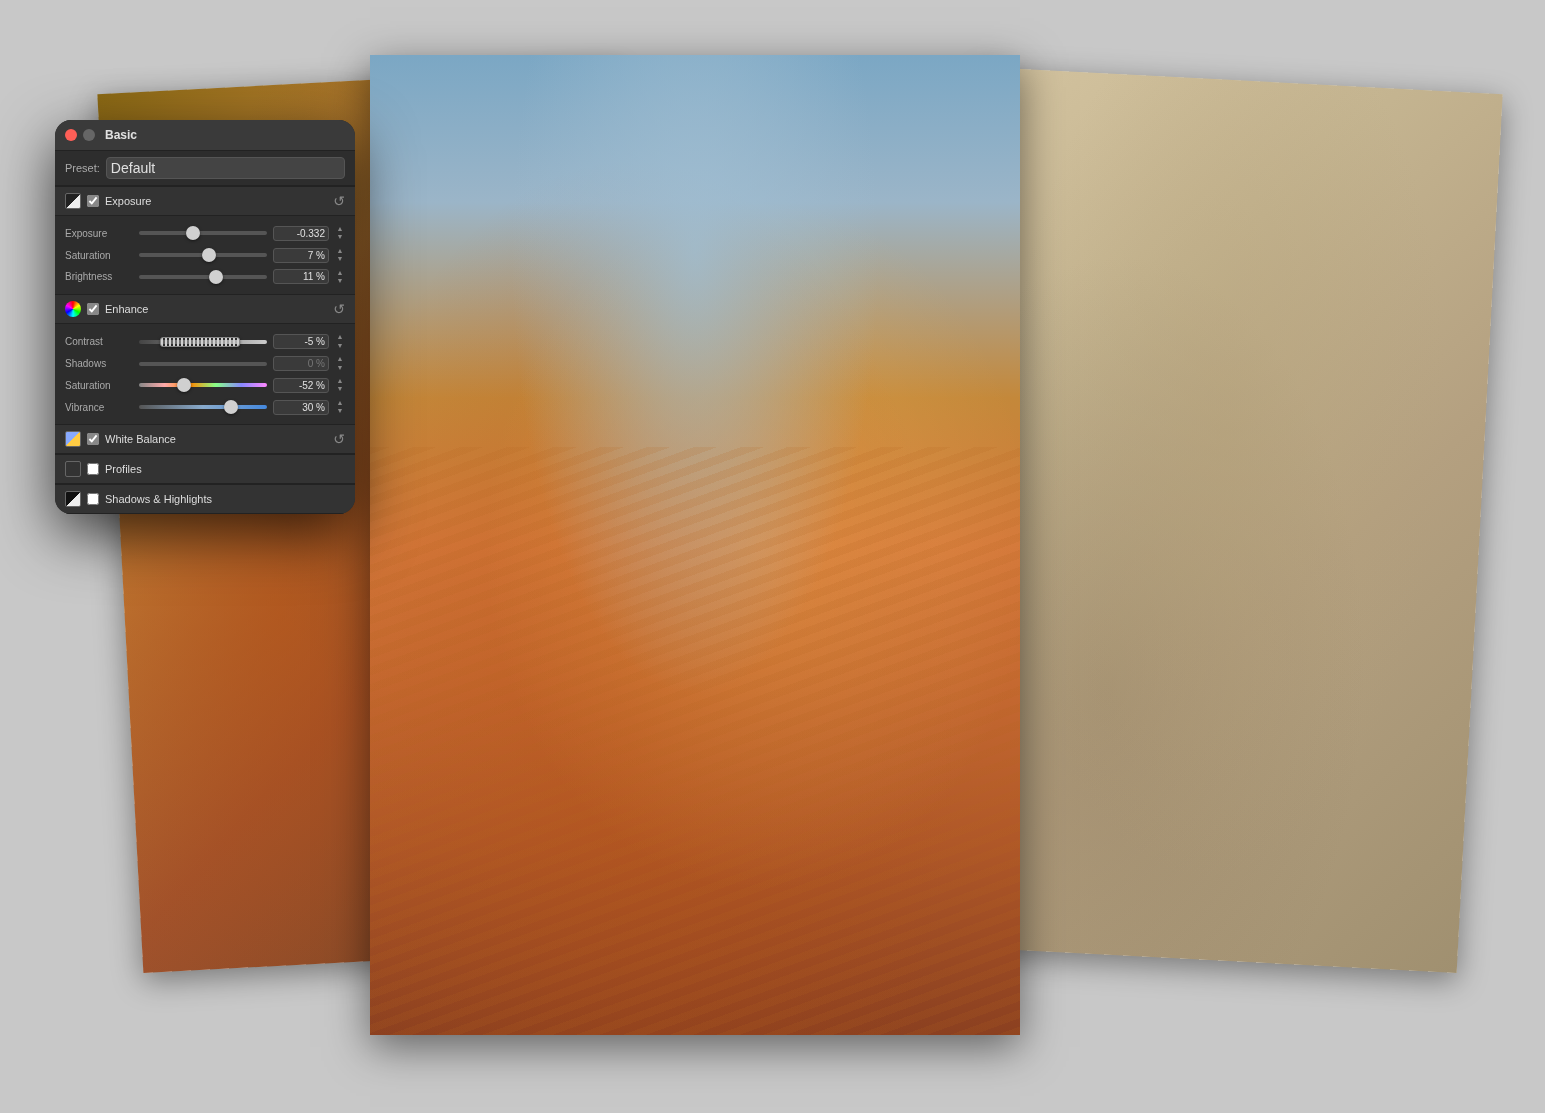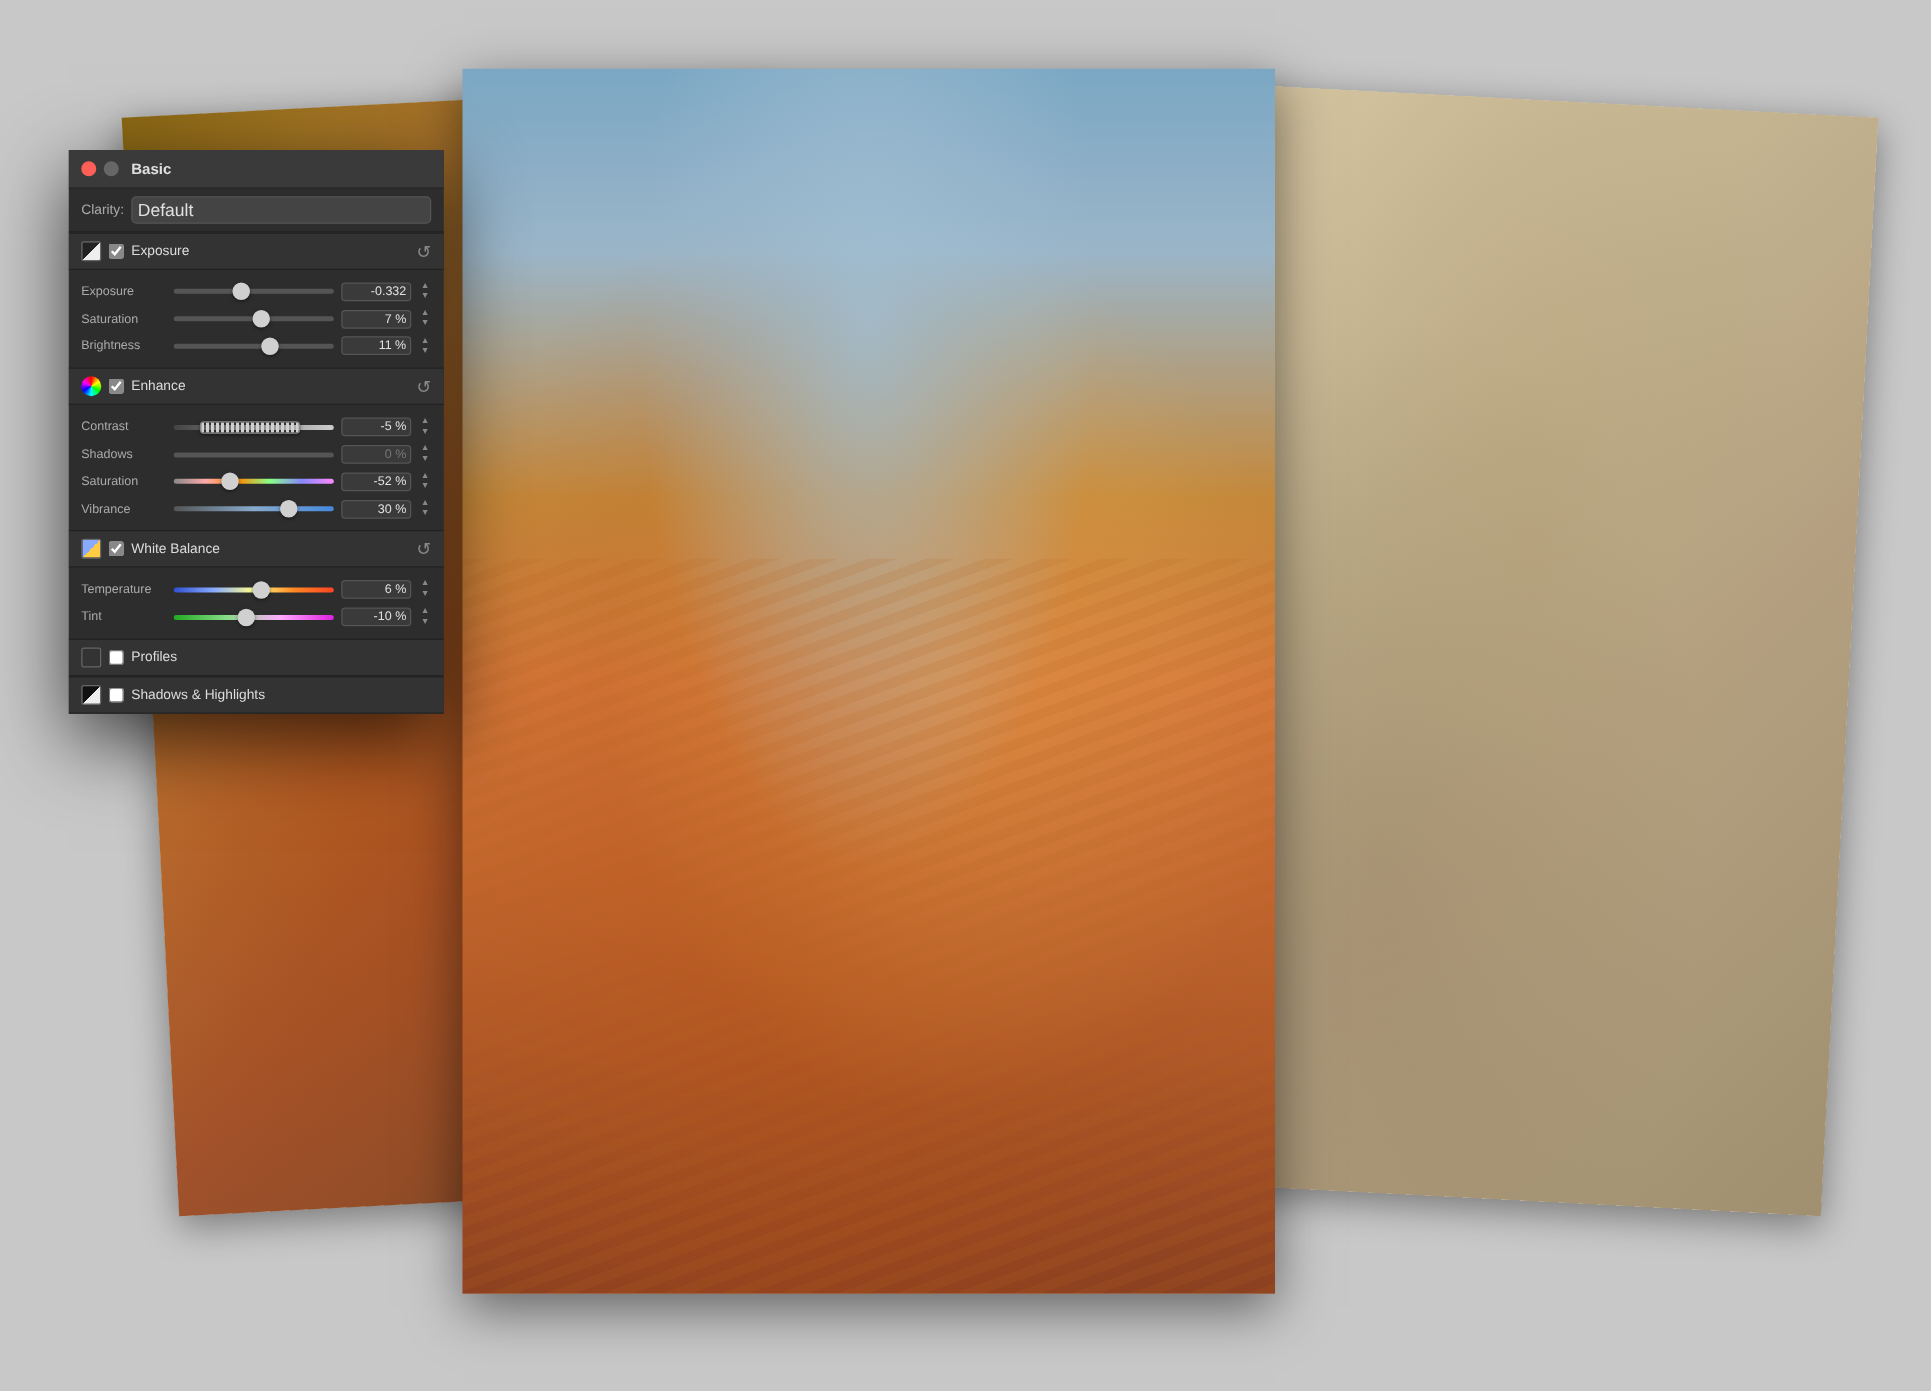--- a/index.html
+++ b/index.html
@@ -88,21 +88,21 @@
         radial-gradient(ellipse at 30% 70%, rgba(140,120,90,0.4) 0%, transparent 50%);
     }
 
     
     .panel {
       position: absolute;
       top: 120px;
       left: 55px;
       width: 300px;
       background: #2d2d2d;
-      border-radius: 0;
+      border-radius: 16px;
       box-shadow: 0 20px 60px rgba(0,0,0,0.7);
       overflow: hidden;
       z-index: 100;
     }
 
     .panel-header {
       background: #3a3a3a;
       padding: 8px 10px;
       display: flex;
       align-items: center;
@@ -379,21 +379,21 @@
 
   <div class="panel-header">
     <div class="panel-close-btn"></div>
     <div class="panel-pause-btn"></div>
     <span class="panel-title">Basic</span>
   </div>
 
   <div class="panel-body">
 
     <div class="preset-row">
-      <span class="preset-label">Clarity:</span>
+      <span class="preset-label">Preset:</span>
       <select class="preset-select">
         <option>Default</option>
       </select>
     </div>
 
     <div class="section-header">
       <div class="section-icon icon-exposure"></div>
       <input type="checkbox" class="section-checkbox" checked="" style="">
       <span class="section-label">Exposure</span>
       <span class="section-reset">↺</span>
@@ -495,46 +495,20 @@
       </div>
     </div>
 
     <div class="section-header">
       <div class="section-icon icon-wb"></div>
       <input type="checkbox" class="section-checkbox" checked="" style="">
       <span class="section-label">White Balance</span>
       <span class="section-reset">↺</span>
     </div>
 
-    <div class="slider-group">
-
-      <div class="slider-row">
-        <span class="slider-label">Temperature</span>
-        <div class="slider-track track-temperature">
-          <div class="slider-thumb" style="left: calc(55% - 7px);"></div>
-        </div>
-        <input class="slider-value" value="6 %" style="">
-        <div class="slider-stepper">
-          <span class="stepper-up">▲</span>
-          <span class="stepper-down">▼</span>
-        </div>
-      </div>
-
-      <div class="slider-row">
-        <span class="slider-label">Tint</span>
-        <div class="slider-track track-tint">
-          <div class="slider-thumb" style="left: calc(45% - 7px);"></div>
-        </div>
-        <input class="slider-value" value="-10 %" style="">
-        <div class="slider-stepper">
-          <span class="stepper-up">▲</span>
-          <span class="stepper-down">▼</span>
-        </div>
-      </div>
-    </div>
 
     <div class="section-header">
       <div class="section-icon icon-profiles">
         <div class="profile-cell-1"></div>
         <div class="profile-cell-2"></div>
         <div class="profile-cell-3"></div>
         <div class="profile-cell-4"></div>
       </div>
       <input type="checkbox" class="section-checkbox" style="">
       <span class="section-label">Profiles</span>

